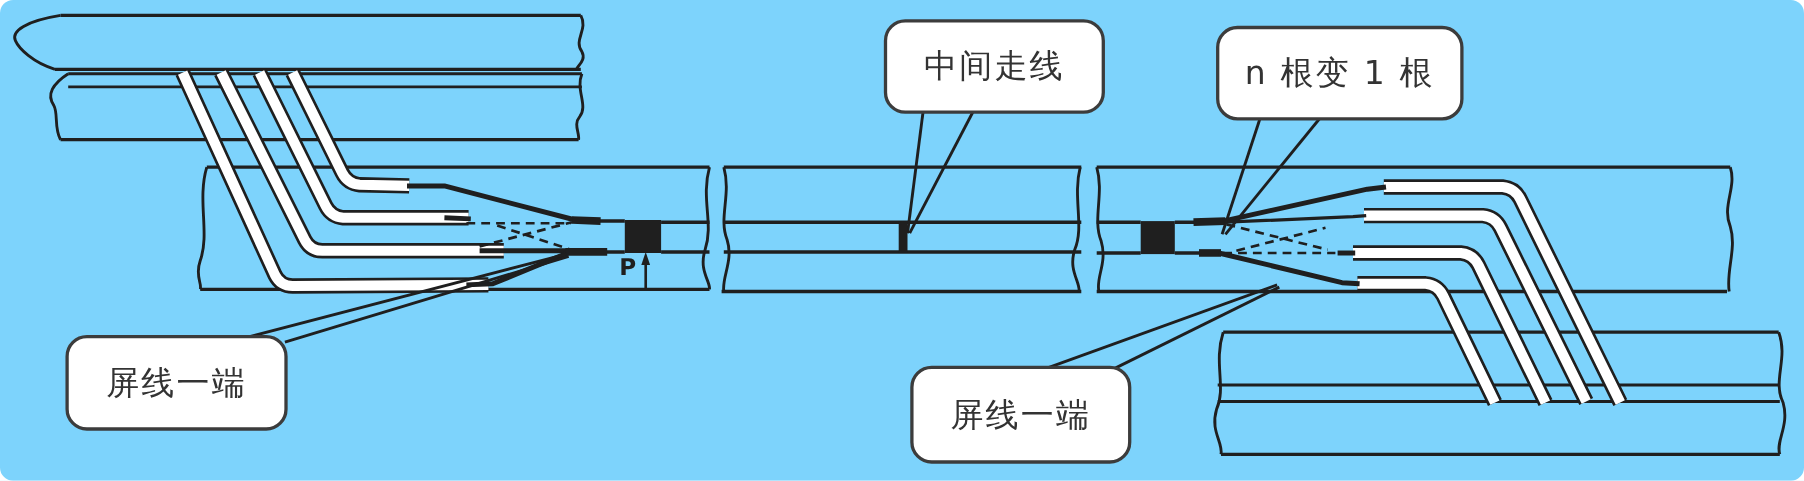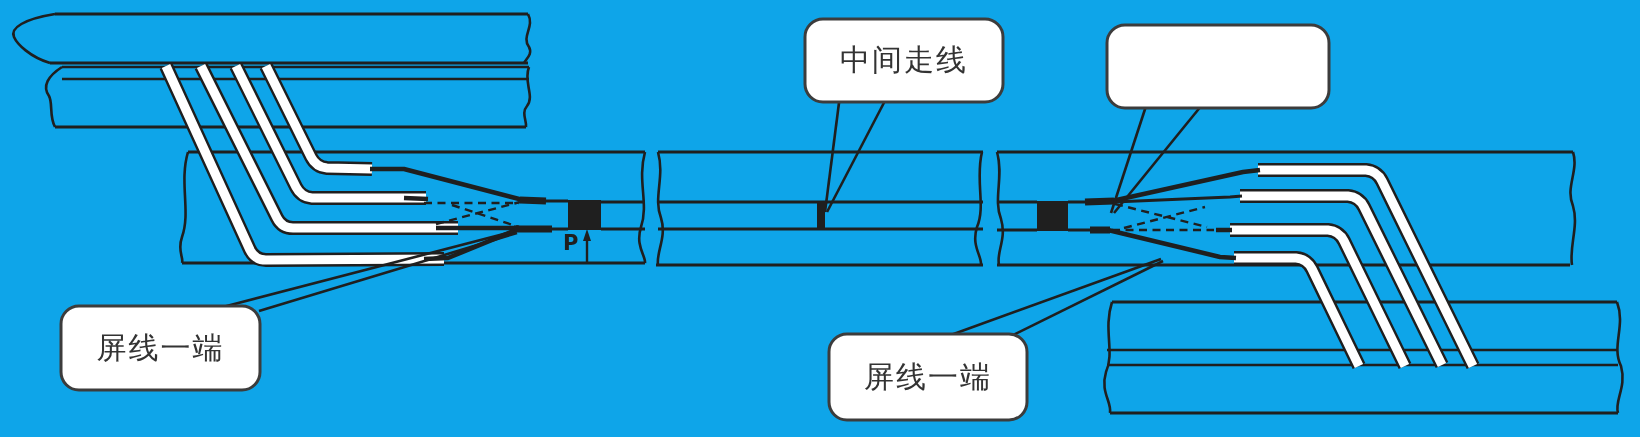--- a/index.html
+++ b/index.html
@@ -1,22 +1,23 @@
 <!DOCTYPE html>
 <html><head>
 <meta charset="utf-8">
 <style>
   html, body { margin: 0; padding: 0; background: #ffffff; }
   .stage {
     position: relative;
     width: 1640px;
     height: 437px;
-    background: #0ea5e9;
+    background: #7dd3fc;
     overflow: hidden;
     font-family: "DejaVu Sans", sans-serif;
+    border-radius: 12px;
   }
   .stage svg { position: absolute; left: 0; top: 0; }
   .callout-label {
     position: absolute;
     display: flex;
     align-items: center;
     justify-content: center;
     font-size: 30px;
     color: #333333;
     letter-spacing: 2px;
@@ -180,18 +181,19 @@
 
   <g fill="#ffffff" stroke-width="3" stroke="#3c3c3c">
     <rect x="805" y="19" width="198" height="83" rx="18"></rect>
     <rect x="1107" y="25" width="222" height="83" rx="18"></rect>
     <rect x="61" y="306" width="199" height="84" rx="18"></rect>
     <rect x="829" y="334" width="198" height="86" rx="18"></rect>
   </g>
 </svg>
 
 <div class="callout-label" id="label-middle-routing">中间走线</div>
+<div class="callout-label" id="label-n-to-one">n 根变 1 根</div>
 <div class="callout-label" id="label-shield-left">屏线一端</div>
 <div class="callout-label" id="label-shield-right">屏线一端</div>
 
 <span class="p-annotation-label">P</span>
 
 </div>
 
 </body></html>

